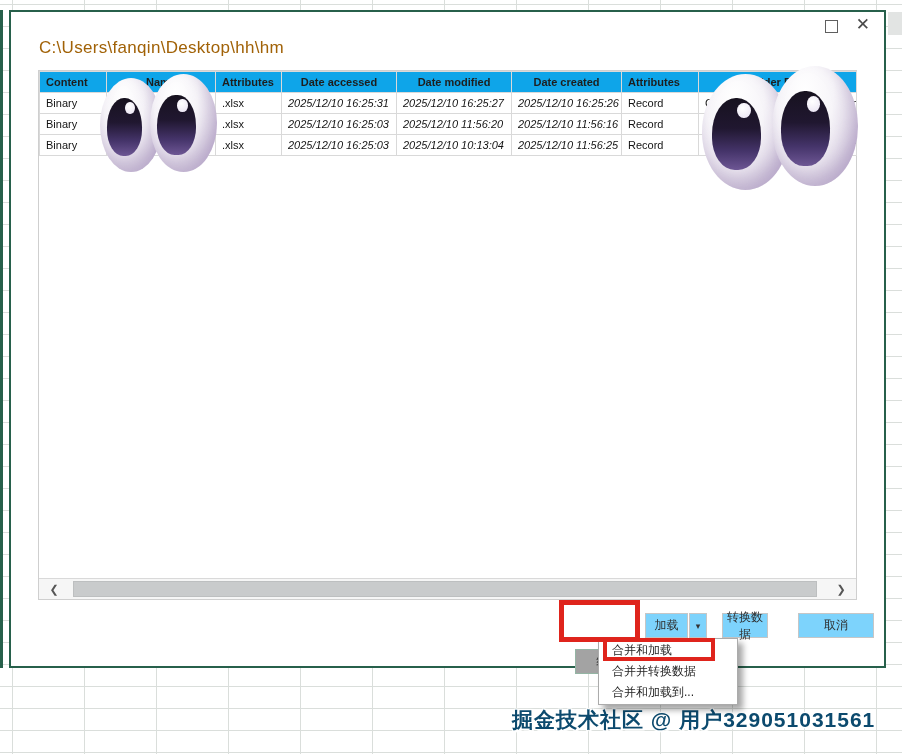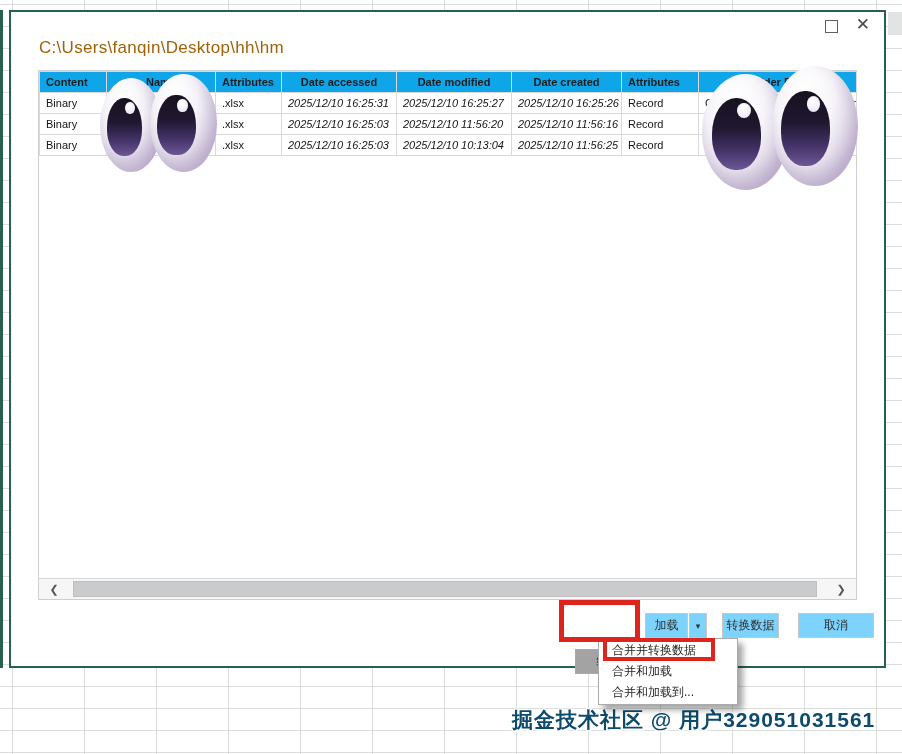--- a/index.html
+++ b/index.html
@@ -70,21 +70,21 @@
   
   .dlg-btn {
     position: absolute; height: 25px; top: 613px;
     background: #7dd3fc; border: 1px solid #c6c6c6; color: #2e2e2e;
     font-size: 12px; font-family: "Liberation Sans", sans-serif; cursor: pointer;
     display: flex; align-items: center; justify-content: center; gap: 4px;
   }
   .btn-combine { left: 575px; width: 75px; background: #a3a3a3; border-color: #94b5a4; margin-top: 36px; }
   .btn-load { left: 645px; width: 43px; }
   .btn-load-arrow { left: 689px; width: 18px; font-size: 9px; color: #444; }
-  .btn-transform { left: 722px; width: 57px; }
+  .btn-transform { left: 722px; width: 46px; }
   .btn-cancel { left: 798px; width: 76px; }
   .caret { font-size: 9px; color: #333; line-height: 10px; }
   
   .menu {
     position: absolute; left: 598px; top: 638px; width: 140px;
     background: #ffffff; border: 1px solid #ababab;
     box-shadow: 5px 5px 6px rgba(0,0,0,0.35);
     z-index: 30; padding: 1px 0;
   }
   .menu-item {
@@ -209,22 +209,22 @@
   <span class="caret">▾</span>
 </button>
 <button class="dlg-btn btn-transform">
   <span>转换数据</span>
 </button>
 <button class="dlg-btn btn-cancel">
   <span>取消</span>
 </button>
 
 <div class="menu" id="combine-menu">
+    <div class="menu-item">合并和加载</div>
     <div class="menu-item">合并并转换数据</div>
-    <div class="menu-item">合并和加载</div>
     <div class="menu-item">合并和加载到...</div>
   </div>
 
 <div class="red-rect rect-combine"></div>
 <div class="red-rect rect-menu-item"></div>
 
 <div class="eye" style="left:100px; top:78px; width:62px; height:94px;">
     <div class="pupil"></div>
   </div>
 <div class="eye" style="left:150px; top:74px; width:67px; height:98px;">

